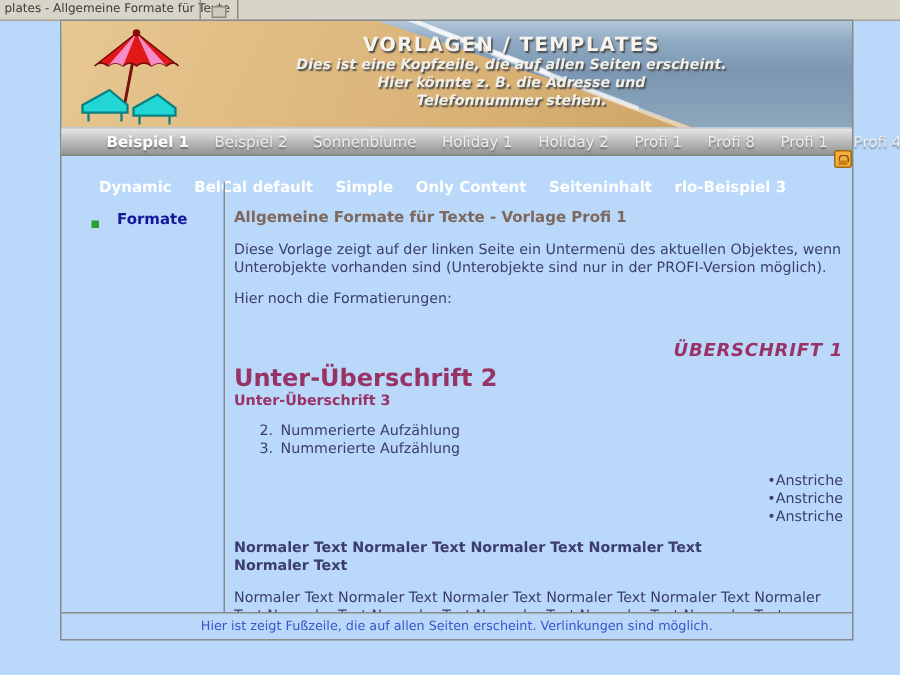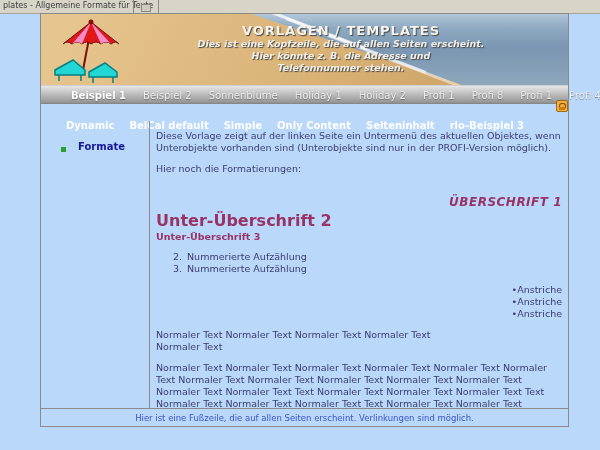--- a/index.html
+++ b/index.html
@@ -74,21 +74,21 @@
   .uber1{margin-top:21px;text-align:right;font-size:12px;font-weight:bold;
     color:#993366;letter-spacing:.5px;font-style:italic;}
   .uber2{margin-top:7px;font-size:16px;font-weight:bold;color:#993366;}
   .uber3{margin-top:4px;font-size:9.5px;font-weight:bold;color:#993366;}
   .olist{margin-top:8px;}
   .olist .row{padding-left:17px;}
   .olist .num{display:inline-block;width:14px;}
   .ulist{margin-top:9px;text-align:right;}
   .ulist .row{padding-left:19px;}
   .ulist .blt{display:inline-block;width:11px;}
-  .preline{white-space:pre-line;}
+  .preline{white-space:pre-line;font-weight:bold;}
 
   
   .footer{position:absolute;left:0;top:394px;width:527px;height:19px;
     border-top:1px solid #8a8a8a;box-sizing:border-box;}
   .ftext{margin-top:4px;text-align:center;font-size:8.5px;color:#3a55cc;}
 </style>
 </head>
 <body>
 
 <div class="topstrip">
@@ -151,20 +151,21 @@
   <div class="lock"></div>
 
   <div class="bodyarea">
     <div class="sidebar">
       <span class="grnbullet"></span>
       <a class="sbitem">Formate</a>
     </div>
     <div class="vdivider"></div>
 
     <div class="content">
+      <div class="ctitle">Allgemeine Formate für Texte - Vorlage Profi 1</div>
       <p>Diese Vorlage zeigt auf der linken Seite ein Untermenü des aktuellen Objektes, wenn Unterobjekte vorhanden sind (Unterobjekte sind nur in der PROFI-Version möglich).</p>
       <p>Hier noch die Formatierungen:</p>
       <div class="uber1">ÜBERSCHRIFT 1</div>
       <div class="uber2">Unter-Überschrift 2</div>
       <div class="uber3">Unter-Überschrift 3</div>
 
       <div class="olist">
         <div class="row">
           <span class="num">2.</span><span>Nummerierte Aufzählung</span>
         </div>
@@ -185,16 +186,16 @@
         </div>
       </div>
 
       <p class="preline">Normaler Text Normaler Text Normaler Text Normaler Text
 Normaler Text</p>
       <p>Normaler Text Normaler Text Normaler Text Normaler Text Normaler Text Normaler Text Normaler Text Normaler Text Normaler Text Normaler Text Normaler Text Normaler Text Normaler Text Text Normaler Text Normaler Text Normaler Text Text Normaler Text Normaler Text Normaler Text Text Normaler Text Normaler Text Normaler Text Text Normaler Text Normaler Text Normaler Text Text Normaler Text Normaler Text Text Normaler Text Normaler Text</p>
     </div>
   </div>
 
   <div class="footer">
-    <div class="ftext">Hier ist eine Fußzeile, die auf allen Seiten erscheint. Verlinkungen sind möglich.</div>
+    <div class="ftext">Hier ist zeigt Fußzeile, die auf allen Seiten erscheint. Verlinkungen sind möglich.</div>
   </div>
 
 </div>
 
 </body></html>

